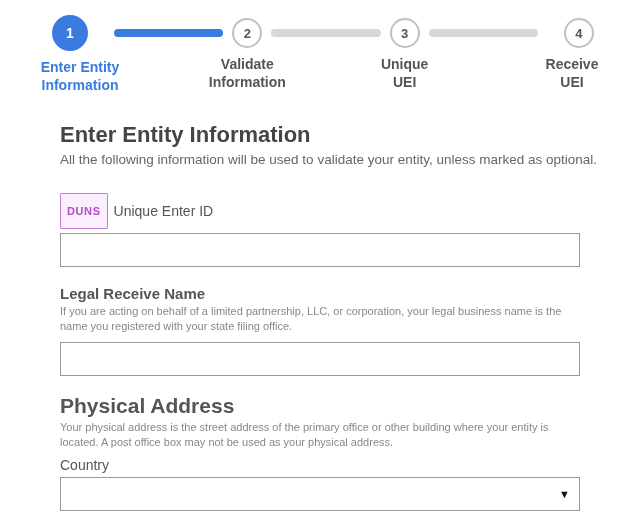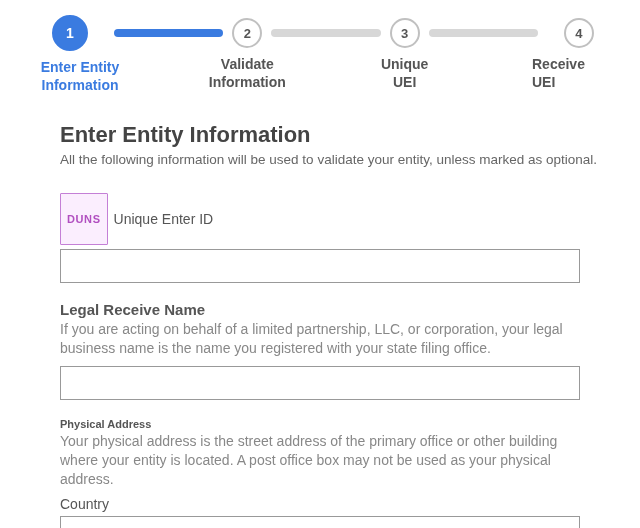--- a/index.html
+++ b/index.html
@@ -75,21 +75,21 @@
   .bar.grey { background: #d7d7d7; }
 
   
   .step1 { width: 80px; align-items: flex-start; }
   .step1 .circle { margin-left: 12px; }
   .bar1 { flex: 1; }
   .step2, .step3 { width: 60px; }
   .bar2, .bar3 { flex: 1; }
   .step4 { width: 80px; align-items: flex-end; }
   .step4 .circle { margin-right: 18px; }
-  .step4 .step-label { text-align: left; }
+  .step4 .step-label { text-align: center; }
 
   
   .form {
     padding: 0 10px 0 20px;
   }
   h1 {
     font-size: 22px;
     font-weight: 700;
     color: #444;
     margin: 0 0 4px 0;
@@ -118,25 +118,25 @@
     margin-bottom: 2px;
   }
   .badge {
     display: inline-block;
     background: #fbeefe;
     border: 1px solid #c47fd6;
     color: #b14fc0;
     font-weight: 700;
     font-size: 11px;
     letter-spacing: 0.6px;
-    padding: 19px 6px;
+    padding: 11px 6px;
     border-radius: 1px;
   }
   .help {
-    font-size: 14px;
+    font-size: 11px;
     color: #888;
     line-height: 1.35;
     margin: 0 0 8px 0;
     max-width: 520px;
   }
   .text-input, .select {
     width: 100%;
     max-width: 520px;
     height: 34px;
     border: 1px solid #999;
@@ -157,21 +157,21 @@
   .select-caret {
     position: absolute;
     right: 10px;
     top: 50%;
     transform: translateY(-50%);
     pointer-events: none;
     font-size: 11px;
     color: #111;
   }
   .section-heading {
-    font-size: 11px;
+    font-size: 21px;
     font-weight: 600;
     color: #555;
     margin: 8px 0 2px 0;
   }
 </style>
 </head>
 <body>
 
 <div class="page">
 

